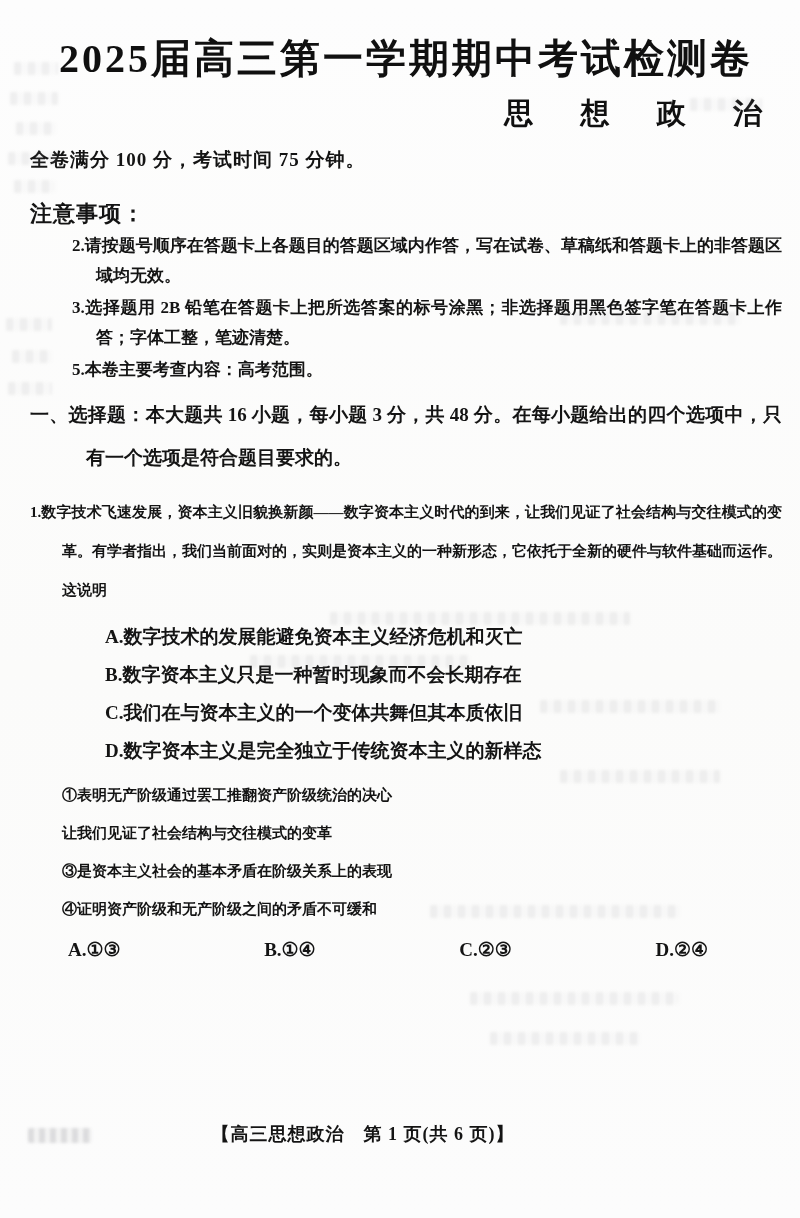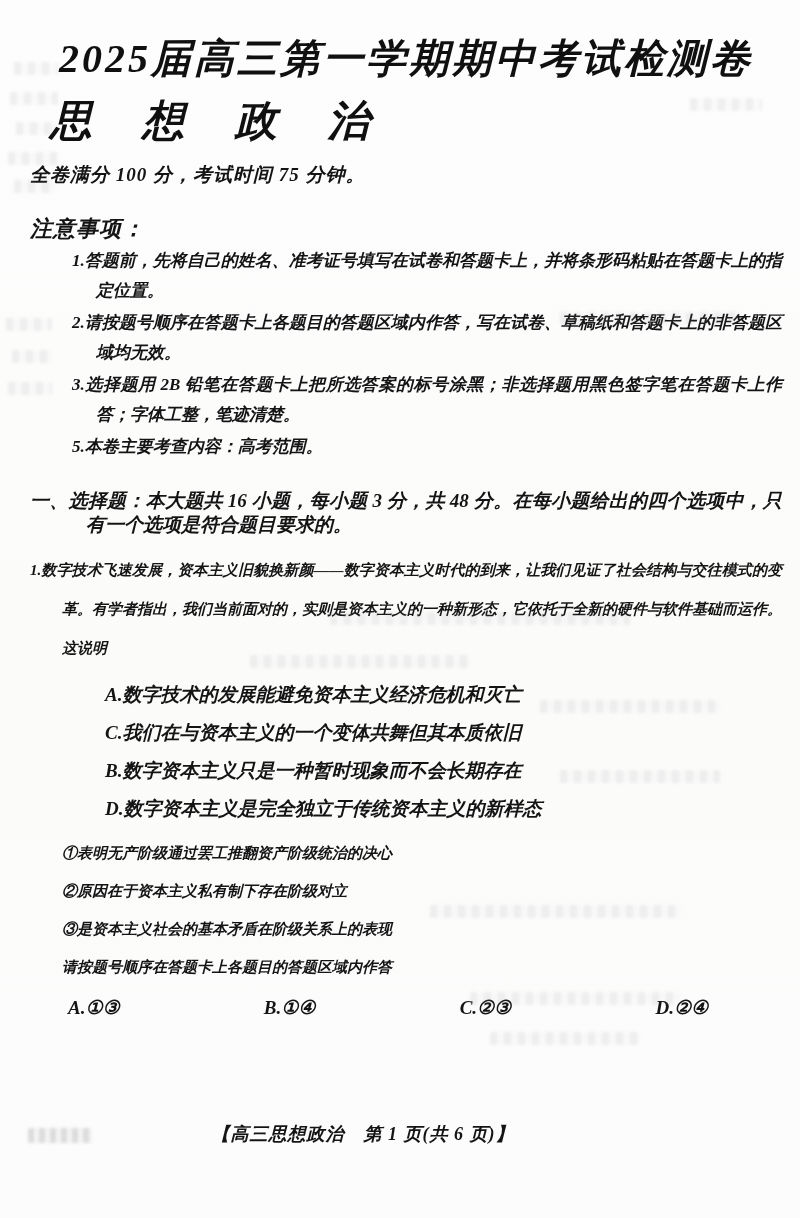--- a/index.html
+++ b/index.html
@@ -4,47 +4,47 @@
 <style>
   html,body{margin:0;padding:0;}
   body{
     width:800px;height:1218px;overflow:hidden;
     font-family:"Liberation Serif","DejaVu Serif",serif;
     background:#e9e9e9;
   }
   .sheet{
     position:relative;width:800px;height:1218px;
     background:linear-gradient(180deg,#fdfdfd 0%,#fbfbfa 55%,#fcfcfc 100%);
-    color:#141414;box-sizing:border-box;padding:36px 18px 0 30px;font-style:italic;
+    color:#141414;box-sizing:border-box;padding:36px 18px 0 30px;
   }
   
   .exam-title{
     margin:0;text-align:center;font-size:40px;font-weight:bold;
     letter-spacing:3px;line-height:1.15;color:#101010;
   }
   .subject-title{
-    margin:14px 0 12px 0;text-align:left;font-size:42px;font-weight:bold;
+    margin:14px 0 12px 0;text-align:right;font-size:29px;font-weight:bold;
     letter-spacing:20px;text-indent:20px;line-height:1.2;color:#101010;
   }
   .exam-info{
     margin-top:16px;font-size:19px;font-weight:bold;
     letter-spacing:1px;
   }
   
   .notice{margin-top:26px;}
   .notice-heading{font-size:22px;font-weight:bold;letter-spacing:1px;}
   .notice-item{
     margin:2px 0 0 42px;padding-left:24px;text-indent:-24px;
     font-size:17px;font-weight:600;line-height:30px;text-align:justify;
     max-width:700px;
   }
   
   .section-heading{
-    margin:27px 0 0 0;padding-left:56px;text-indent:-56px;
-    font-size:19px;font-weight:bold;line-height:24px;text-align:justify;
+    margin:8px 0 0 0;padding-left:56px;text-indent:-56px;
+    font-size:19px;font-weight:bold;line-height:43px;text-align:justify;
   }
   .stem{
     margin:14px 0 0 0;padding-left:32px;text-indent:-32px;
     font-size:15px;font-weight:600;line-height:39px;text-align:justify;
   }
   .qnum{font-weight:600;}
   .option{
     margin:0 0 0 75px;font-size:19px;font-weight:600;line-height:38px;
   }
   .options-block{margin-top:8px;}
@@ -75,45 +75,44 @@
 <div class="sheet">
 
   <header>
     <h1 class="exam-title">2025届高三第一学期期中考试检测卷</h1>
     <h2 class="subject-title">思 想 政 治</h2>
     <div class="exam-info">全卷满分 100 分，考试时间 75 分钟。</div>
   </header>
 
   <section class="notice">
     <div class="notice-heading">注意事项：</div>
-    <p class="notice-item">1.答题前，先将自己的姓名、准考证号填写在试卷和答题卡上，并将条形码粘贴在答题卡上的指定位置。</p>
     <p class="notice-item">2.请按题号顺序在答题卡上各题目的答题区域内作答，写在试卷、草稿纸和答题卡上的非答题区域均无效。</p>
     <p class="notice-item">3.选择题用 2B 铅笔在答题卡上把所选答案的标号涂黑；非选择题用黑色签字笔在答题卡上作答；字体工整，笔迹清楚。</p>
     <p class="notice-item">5.本卷主要考查内容：高考范围。</p>
   </section>
 
   <section>
     <p class="section-heading">一、选择题：本大题共 16 小题，每小题 3 分，共 48 分。在每小题给出的四个选项中，只有一个选项是符合题目要求的。</p>
 
     <article>
       <p class="stem"><span class="qnum">1.</span><span>数字技术飞速发展，资本主义旧貌换新颜——数字资本主义时代的到来，让我们见证了社会结构与交往模式的变革。有学者指出，我们当前面对的，实则是资本主义的一种新形态，它依托于全新的硬件与软件基础而运作。这说明</span></p>
       <div class="options-block">
         <p class="option">A.数字技术的发展能避免资本主义经济危机和灭亡</p>
+        <p class="option">B.数字资本主义只是一种暂时现象而不会长期存在</p>
         <p class="option">C.我们在与资本主义的一个变体共舞但其本质依旧</p>
-        <p class="option">B.数字资本主义只是一种暂时现象而不会长期存在</p>
         <p class="option">D.数字资本主义是完全独立于传统资本主义的新样态</p>
       </div>
     </article>
 
     <article>
       <div class="statements-block">
         <p class="statement">①表明无产阶级通过罢工推翻资产阶级统治的决心</p>
-        <p class="statement">②原因在于资本主义私有制下存在阶级对立</p>
+        <p class="statement">让我们见证了社会结构与交往模式的变革</p>
         <p class="statement">③是资本主义社会的基本矛盾在阶级关系上的表现</p>
-        <p class="statement">请按题号顺序在答题卡上各题目的答题区域内作答</p>
+        <p class="statement">④证明资产阶级和无产阶级之间的矛盾不可缓和</p>
       </div>
       <div class="choices-row">
         <span>A.①③</span>
         <span>B.①④</span>
         <span>C.②③</span>
         <span>D.②④</span>
       </div>
     </article>
   </section>
 

